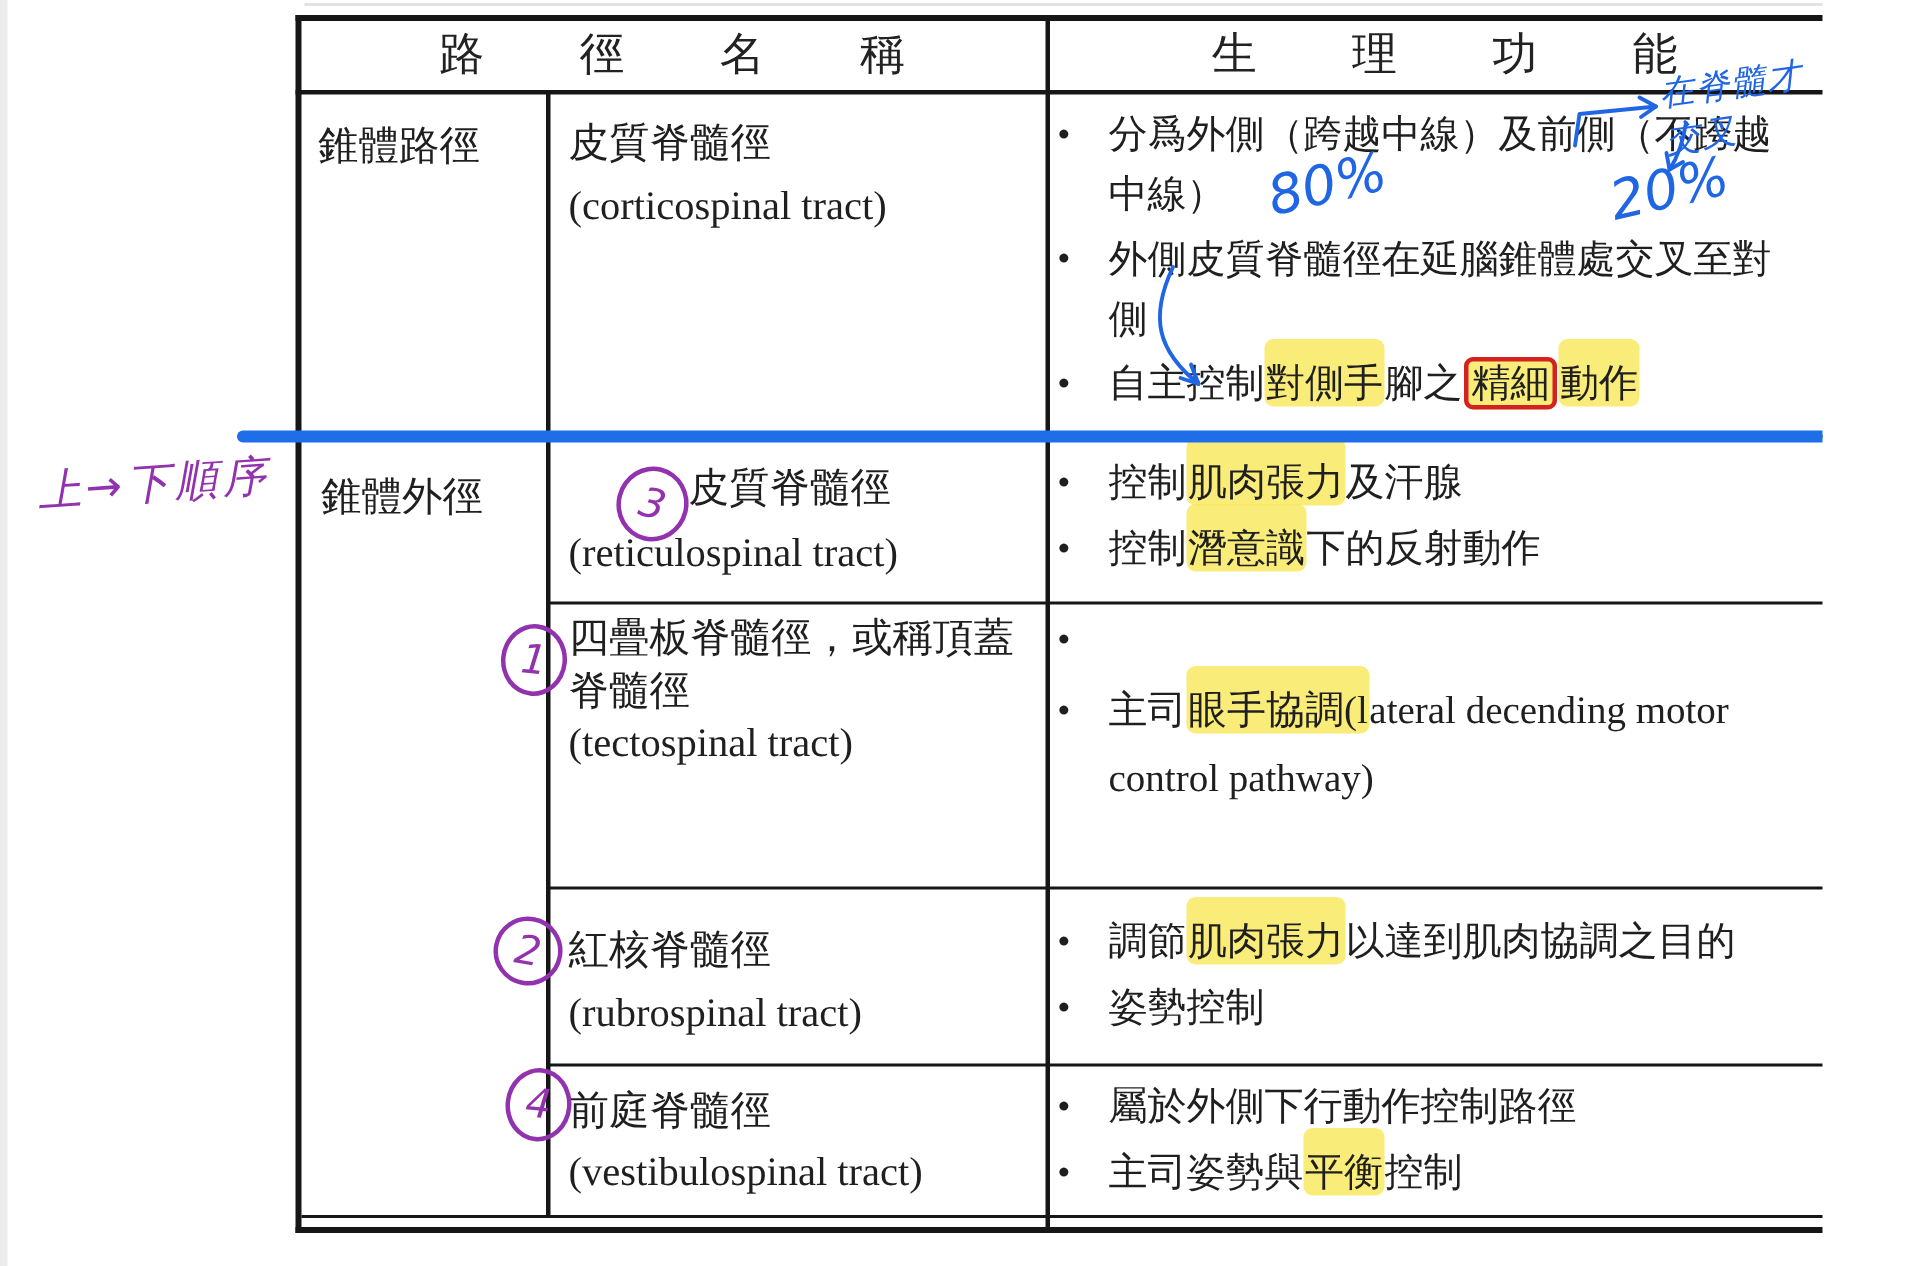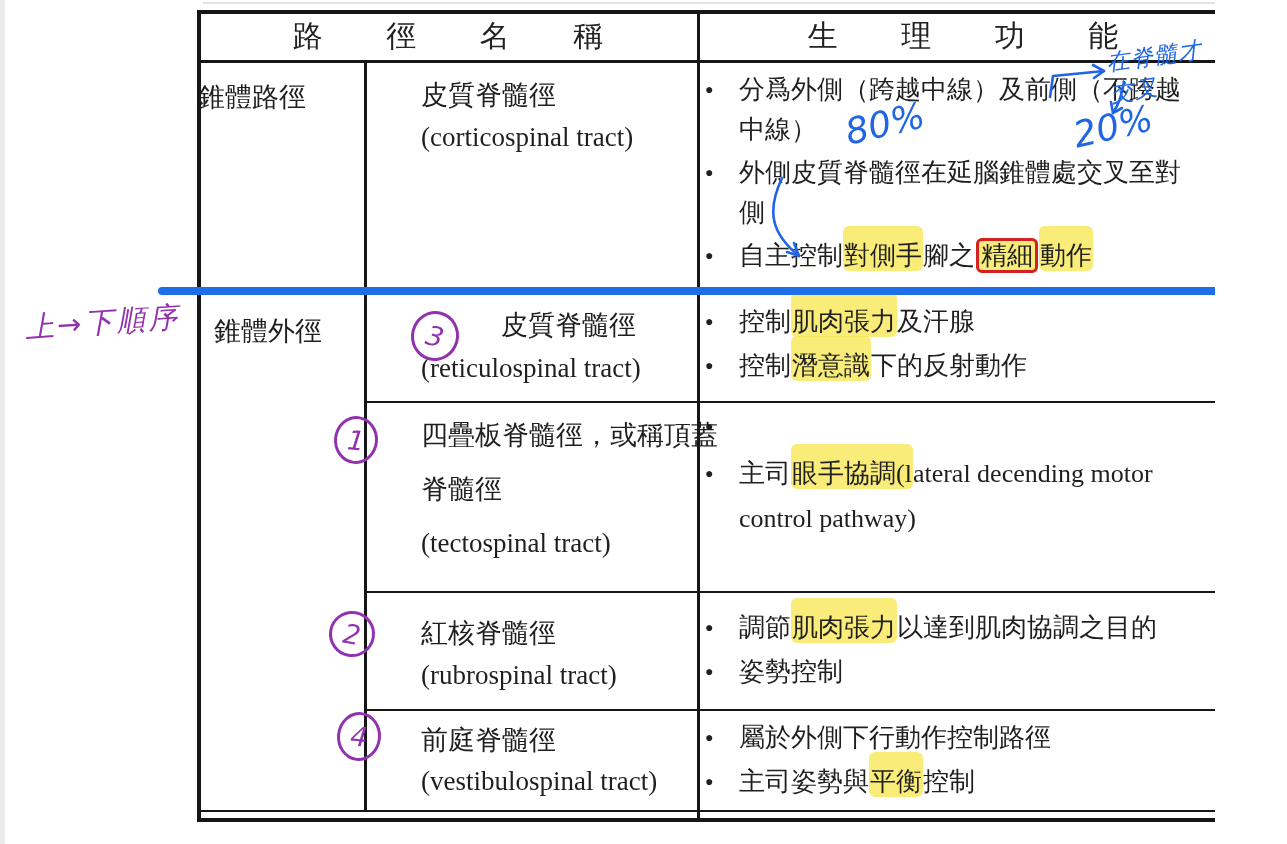--- a/index.html
+++ b/index.html
@@ -23,28 +23,28 @@
   
   .ln{position:absolute;background:var(--line);}
   .blue-rule{position:absolute;left:158px;top:287px;width:1092px;height:8px;background:#1d6ee8;border-radius:4px;z-index:7;}
   
   .hdr{position:absolute;top:14px;height:44px;display:flex;align-items:center;justify-content:center;
        font-size:30px;word-spacing:52px;letter-spacing:2px;color:#222;}
   .hdr-name{left:201px;width:496px;}
   .hdr-func{left:700px;width:528px;}
   
   .cell{position:absolute;line-height:42px;font-size:27px;color:var(--ink);z-index:3;}
-  .r1c1{left:198px;top:76px;width:150px;}
+  .r1c1{left:212px;top:76px;width:150px;}
   .r2c1{left:214px;top:310px;width:150px;}
-  .namecell{width:330px;margin-left:42px;}
+  .namecell{width:330px;}
   .namecell .zh{white-space:pre-wrap;}
   .r1c2{left:379px;top:74px;}
   .r2c2{left:379px;top:304px;line-height:43px;}
   .r2c2 .zh{text-indent:80px;}
-  .r3c2{left:379px;top:408px;line-height:54px;}
+  .r3c2{left:379px;top:408px;line-height:35px;}
   .r4c2{left:379px;top:612px;}
   .r5c2{left:379px;top:720px;line-height:41px;}
   .funccell{width:545px;font-size:26px;}
   .r1c3{left:705px;top:70px;line-height:40px;}
   .r1c3 .bullet{margin-bottom:3px;}
   .r2c3{left:705px;top:300px;line-height:44px;}
   .r3c3{left:705px;top:404px;line-height:45px;}
   .r3c3 .bullet{margin-bottom:2px;}
   .r4c3{left:705px;top:606px;line-height:44px;}
   .r5c3{left:705px;top:716px;line-height:44px;}

